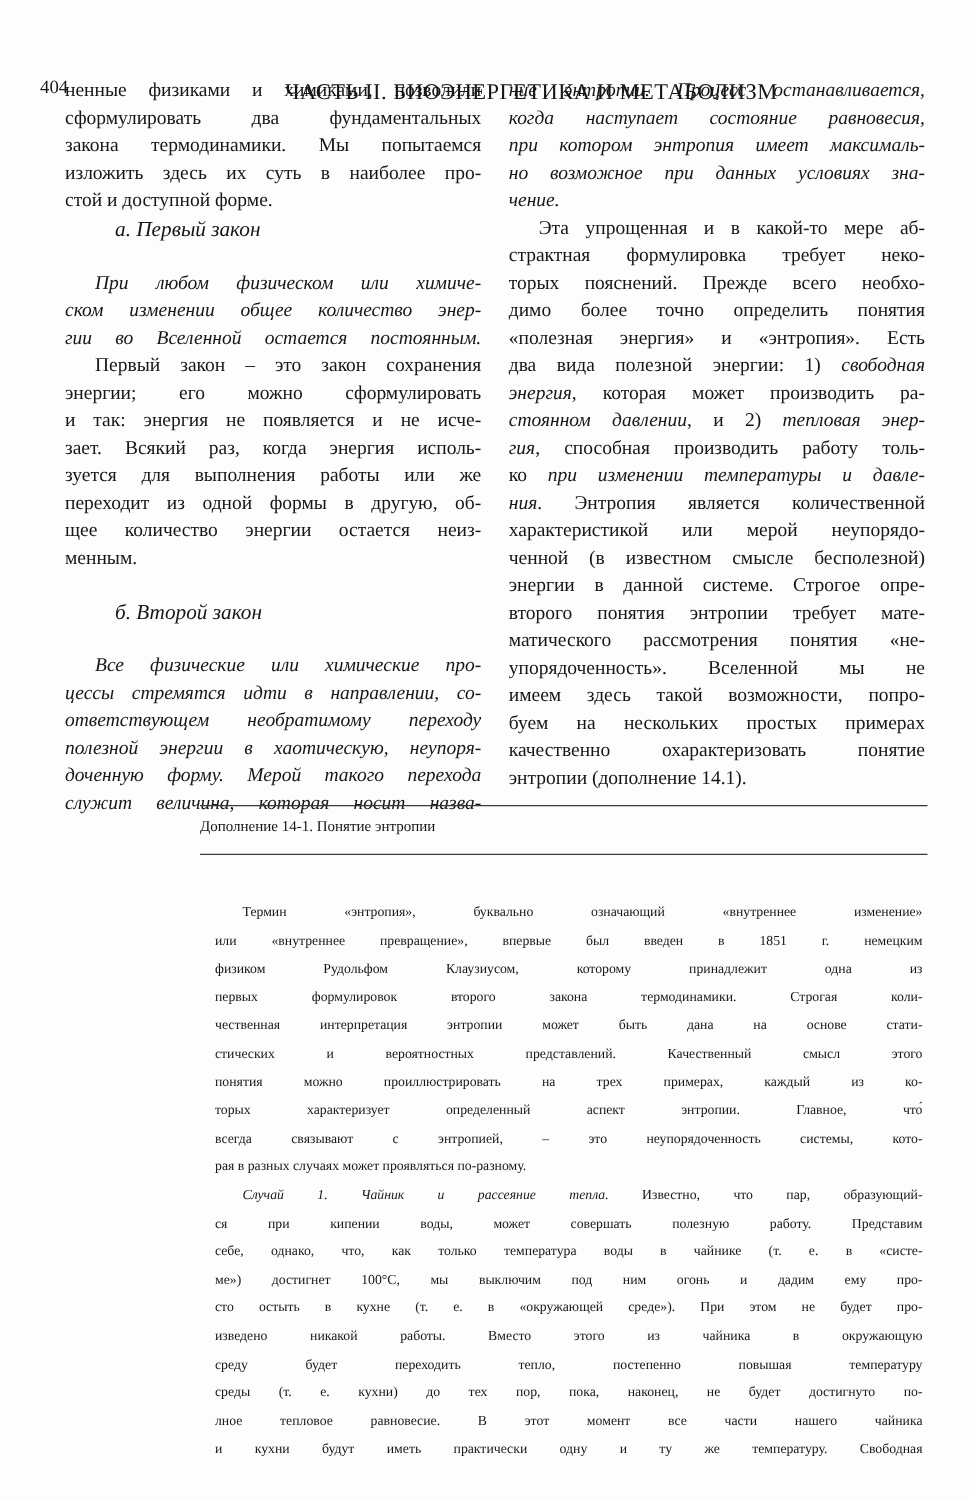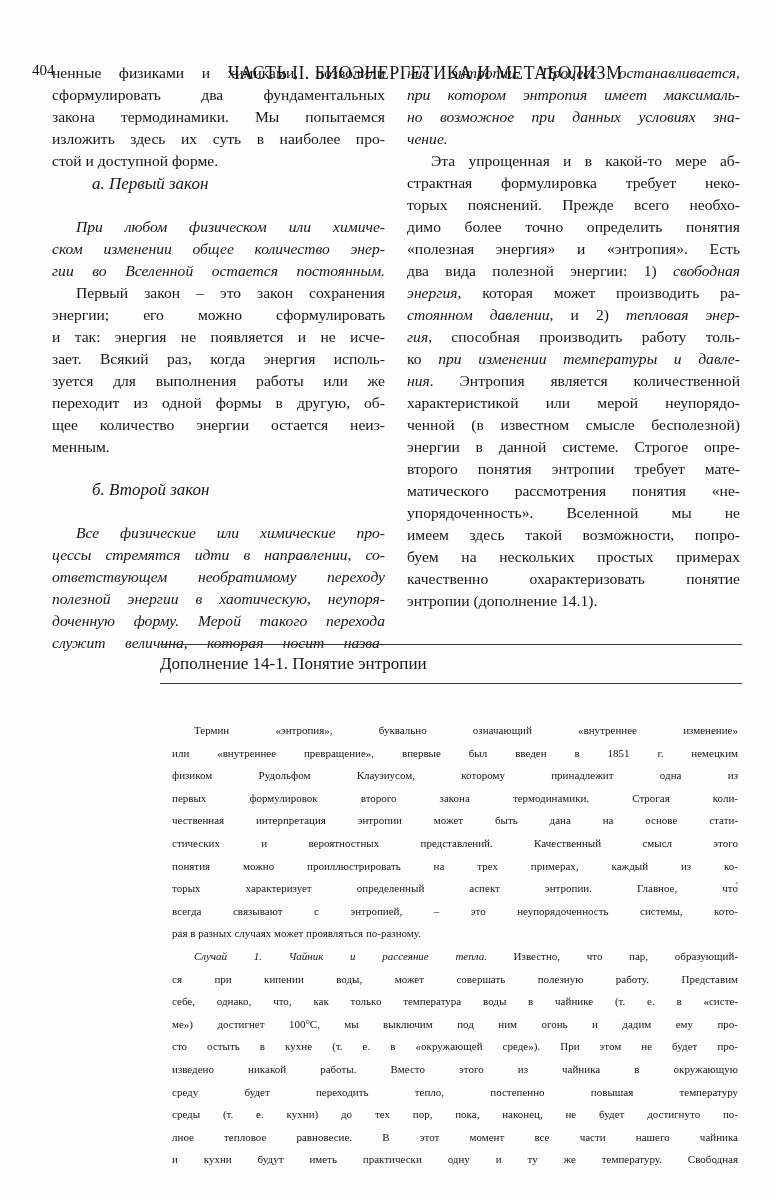--- a/index.html
+++ b/index.html
@@ -16,21 +16,21 @@
   .line {
     display: block; height: 22px; line-height: 22px; white-space: nowrap;
     text-align: justify; text-align-last: justify; overflow: visible;
   }
   .line.last { text-align-last: left; }
   .line.indent { padding-left: 24px; }
   .it { font-style: italic; }
   .heading { font-style: italic; font-size: 17px; margin-left: 40px; }
   .gap { display: block; height: 22px; }
   .rule { position: absolute; left: 160px; width: 582px; height: 0; border-top: 1.5px solid #3a3a3a; }
-  .box-title { position: absolute; left: 160px; top: 654px; font-size: 17px; }
+  .box-title { position: absolute; left: 160px; top: 654px; font-size: 12px; }
   .box-text { position: absolute; left: 172px; top: 719px; width: 566px; font-size: 11px; }
   .box-text .line { height: 22.6px; line-height: 22.6px; }
   .box-text .line.indent { padding-left: 22px; }
 </style>
 </head>
 <body>
 
 <div class="abs running-head">
   <span class="page-number">404</span>
   <span class="part-title">ЧАСТЬ II. БИОЭНЕРГЕТИКА И МЕТАБОЛИЗМ</span>
@@ -70,20 +70,21 @@
     <span class="line">ответствующем необратимому переходу</span>
     <span class="line">полезной энергии в хаотическую, неупоря-</span>
     <span class="line">доченную форму. Мерой такого перехода</span>
     <span class="line">служит величина, которая носит назва-</span>
   </div>
 </div>
 
 <div class="col" style="left:407px; top:62px; width:333px;">
   <div class="it">
     <span class="line">ние энтропии. Процесс останавливается,</span>
+    <span class="line">когда наступает состояние равновесия,</span>
     <span class="line">при котором энтропия имеет максималь-</span>
     <span class="line">но возможное при данных условиях зна-</span>
     <span class="line last">чение.</span>
   </div>
   <div id="right-explanation">
       <span class="line indent"><span>Эта упрощенная и в какой-то мере аб-</span></span>
       <span class="line"><span>страктная формулировка требует неко-</span></span>
       <span class="line"><span>торых пояснений. Прежде всего необхо-</span></span>
       <span class="line"><span>димо более точно определить понятия</span></span>
       <span class="line"><span>«полезная энергия» и «энтропия». Есть</span></span>

